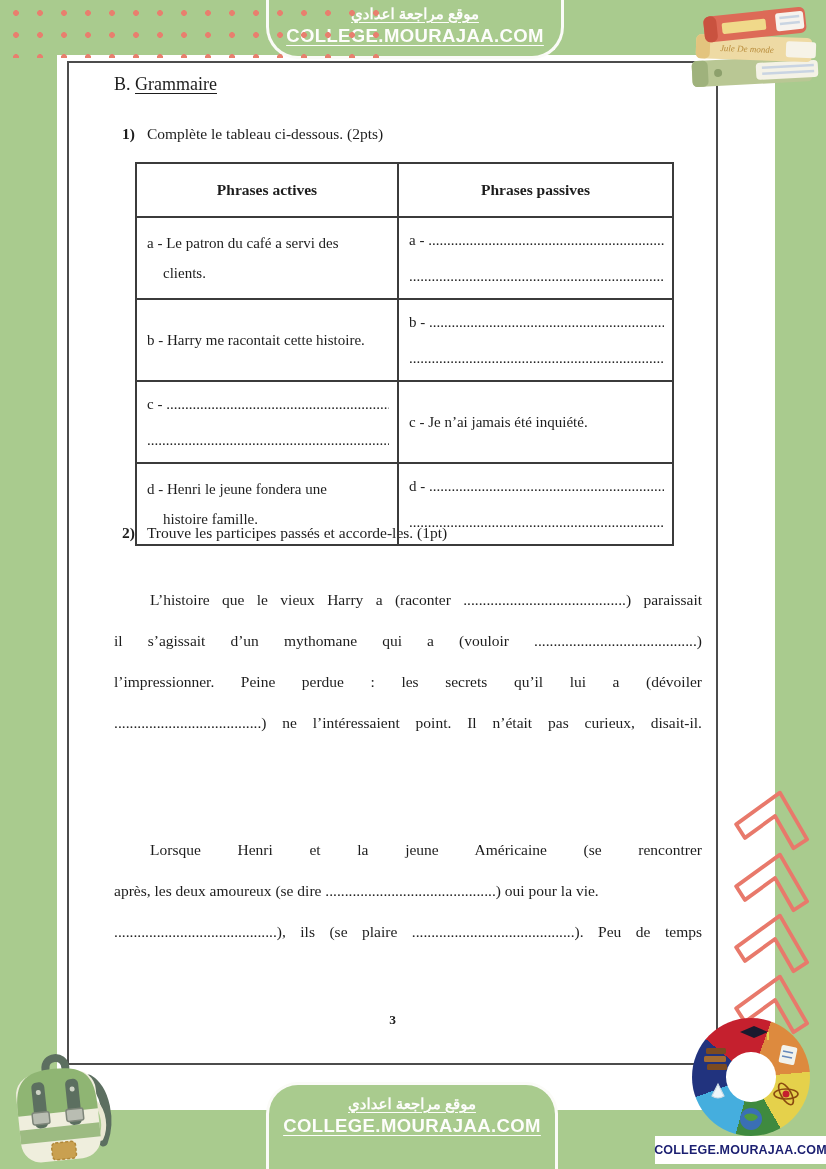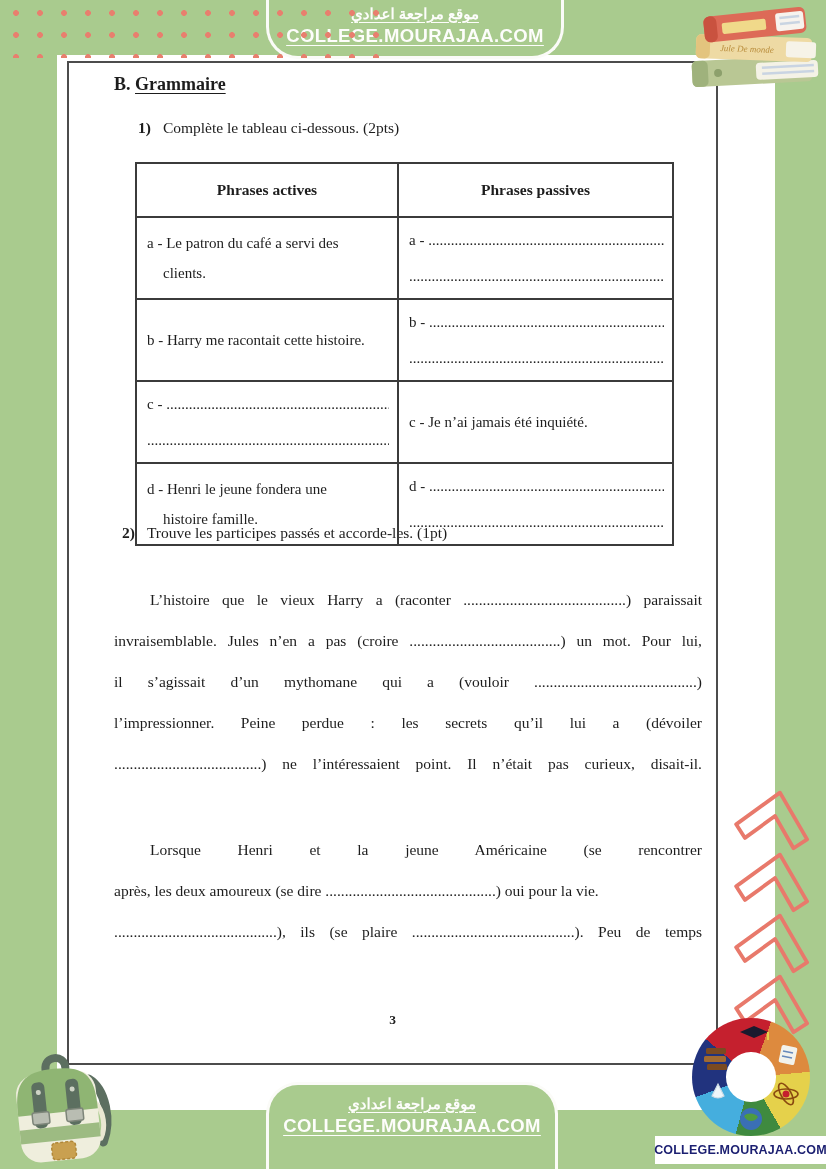--- a/index.html
+++ b/index.html
@@ -47,21 +47,21 @@
   }
 
   
   .scan-border{
     position:absolute;left:67px;top:61px;width:651px;height:1004px;
     border:2px solid #4c4c4c;box-sizing:border-box;z-index:3;background:#ffffff;
   }
 
   
   .doc{position:absolute;left:0;top:0;width:826px;height:1169px;z-index:4;}
-  .sec-title{position:absolute;left:114px;top:74px;font-size:18px;font-weight:bold;}
+  .sec-title{position:absolute;left:114px;top:74px;font-size:18px;font-weight:normal;}
   .sec-title .uline{text-decoration:underline;text-underline-offset:3px;}
   .q-head{position:absolute;font-size:15.5px;white-space:nowrap;}
   .q-num{font-weight:bold;margin-right:12px;}
 
   table.grid{
     position:absolute;left:135px;top:162px;width:537px;
     border-collapse:collapse;table-layout:fixed;z-index:4;border-radius:15px;
   }
   table.grid th,table.grid td{border:2px solid #3b3b3b;}
   table.grid th{height:50px;font-size:15.5px;font-weight:bold;text-align:center;}
@@ -146,21 +146,21 @@
   </g>
 </svg>
 
 <div class="doc">
 
   <div class="sec-title">
     <span>B.</span>
     <span class="uline">Grammaire</span>
   </div>
 
-  <div class="q-head" style="left: 122px; top: 119px; position: absolute; margin-left: 16px;">
+  <div class="q-head" style="left: 122px; top: 125px; position: absolute;">
     <span class="q-num">1)</span><span>Complète le tableau ci-dessous. (2pts)</span>
   </div>
 
   <table class="grid">
     <colgroup>
         <col style="width:262px">
         <col style="width:275px">
       </colgroup>
     <tbody>
         <tr>
@@ -207,21 +207,20 @@
     </tr>
   </tbody>
     </table>
 
   <div class="q-head" style="left: 122px; top: 524px; position: absolute;">
     <span class="q-num">2)</span><span>Trouve les participes passés et accorde-les. (1pt)</span>
   </div>
 
   <div class="para" style="top:579px;">
     <div class="pline indent">L’histoire que le vieux Harry a (raconter ..........................................) paraissait</div>
-    <div class="pline">invraisemblable. Jules n’en a pas (croire .......................................) un mot. Pour lui,</div>
     <div class="pline">il s’agissait d’un mythomane qui a (vouloir ..........................................)</div>
     <div class="pline">l’impressionner. Peine perdue : les secrets qu’il lui a (dévoiler</div>
     <div class="pline">......................................) ne l’intéressaient point. Il n’était pas curieux, disait-il.</div>
   </div>
 
 
   <div class="para" style="top:829px;">
     <div class="pline indent">Lorsque Henri et la jeune Américaine (se rencontrer</div>
     <div class="pline left-last">après, les deux amoureux (se dire ............................................) oui pour la vie.</div>
     <div class="pline">..........................................), ils (se plaire ..........................................). Peu de temps</div>

